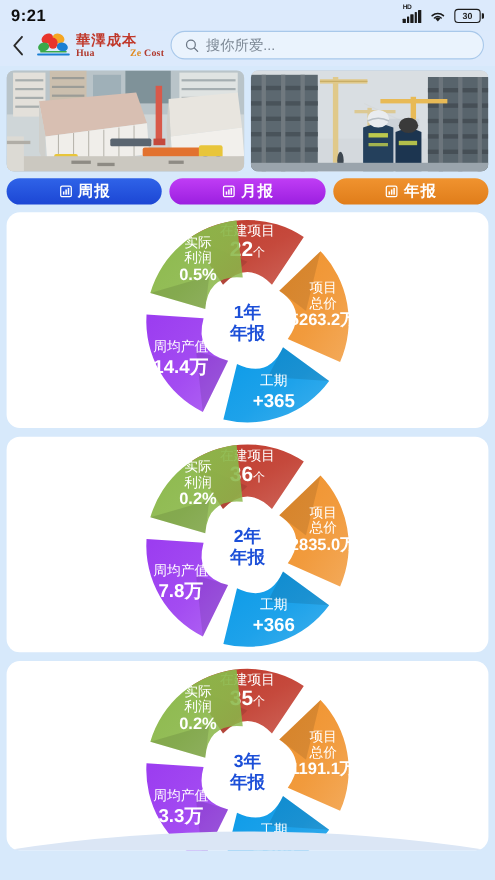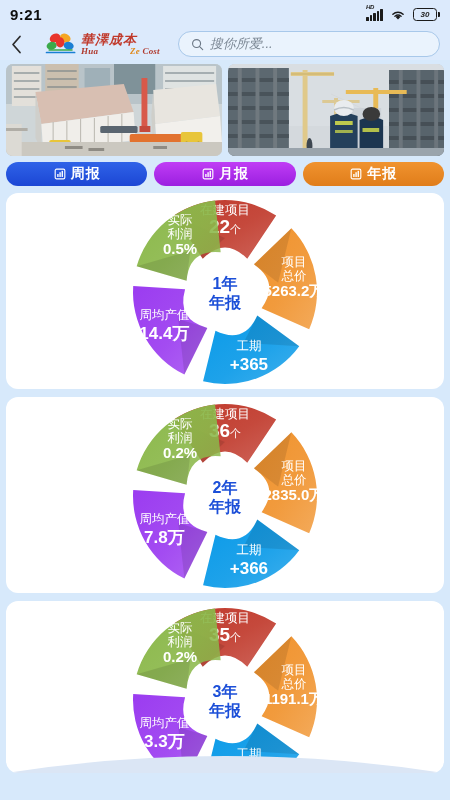--- a/index.html
+++ b/index.html
@@ -12,21 +12,21 @@
   }
 
   
   .statusbar {
     height:28px; width:100%;
     display:flex; align-items:center; justify-content:space-between;
     padding:0 10px;
     background:#dceafc;
   }
   .status-time { font-size:15px; font-weight:bold; color:#0d0d0d; letter-spacing:.5px; }
-  .status-right { display:flex; align-items:center; gap:7px;font-style:italic; }
+  .status-right { display:flex; align-items:center; gap:7px; }
   .hd-signal { position:relative; display:flex; align-items:flex-end; gap:1px; height:13px; }
   .hd-lbl { position:absolute; top:-4px; left:0; font-size:6px; font-weight:bold; color:#1b1b1b; letter-spacing:-.3px;}
   .hd-signal i { display:block; width:2.6px; background:#1b1b1b; border-radius:.5px; }
   .hd-signal i:nth-child(2){ height:4px;}
   .hd-signal i:nth-child(3){ height:6px;}
   .hd-signal i:nth-child(4){ height:8px;}
   .hd-signal i:nth-child(5){ height:10px;}
   .hd-signal i:nth-child(6){ height:12px;}
   .wifi svg { display:block; }
   .battery {
@@ -34,22 +34,22 @@
   }
   .battery-body {
     width:24px; height:13px; border:1.4px solid #1b1b1b; border-radius:3.5px;
     display:flex; align-items:center; justify-content:center;
   }
   .battery-num { font-size:8px; font-weight:bold; color:#1b1b1b; }
   .battery-cap { width:2px; height:5px; background:#1b1b1b; border-radius:0 1px 1px 0;}
 
   
   .header {
-    height:32px; display:flex; align-items:center; gap:18px;
-    padding:0 10px 0 6px; background:#dceafc;font-style:italic;
+    height:32px; display:flex; align-items:flex-start; gap:6px;
+    padding:0 10px 0 6px; background:#dceafc;
   }
   .back-arrow {
     width:20px; height:26px; display:flex; align-items:center; justify-content:center;
     cursor:pointer; flex:none;
   }
   .logo { display:flex; align-items:center; gap:3px; flex:none; }
   .logo-mark { width:34px; height:26px; flex:none; }
   .logo-text { display:flex; flex-direction:column; line-height:1; }
   .logo-cn {
     font-family:"Liberation Serif","DejaVu Serif",serif;

